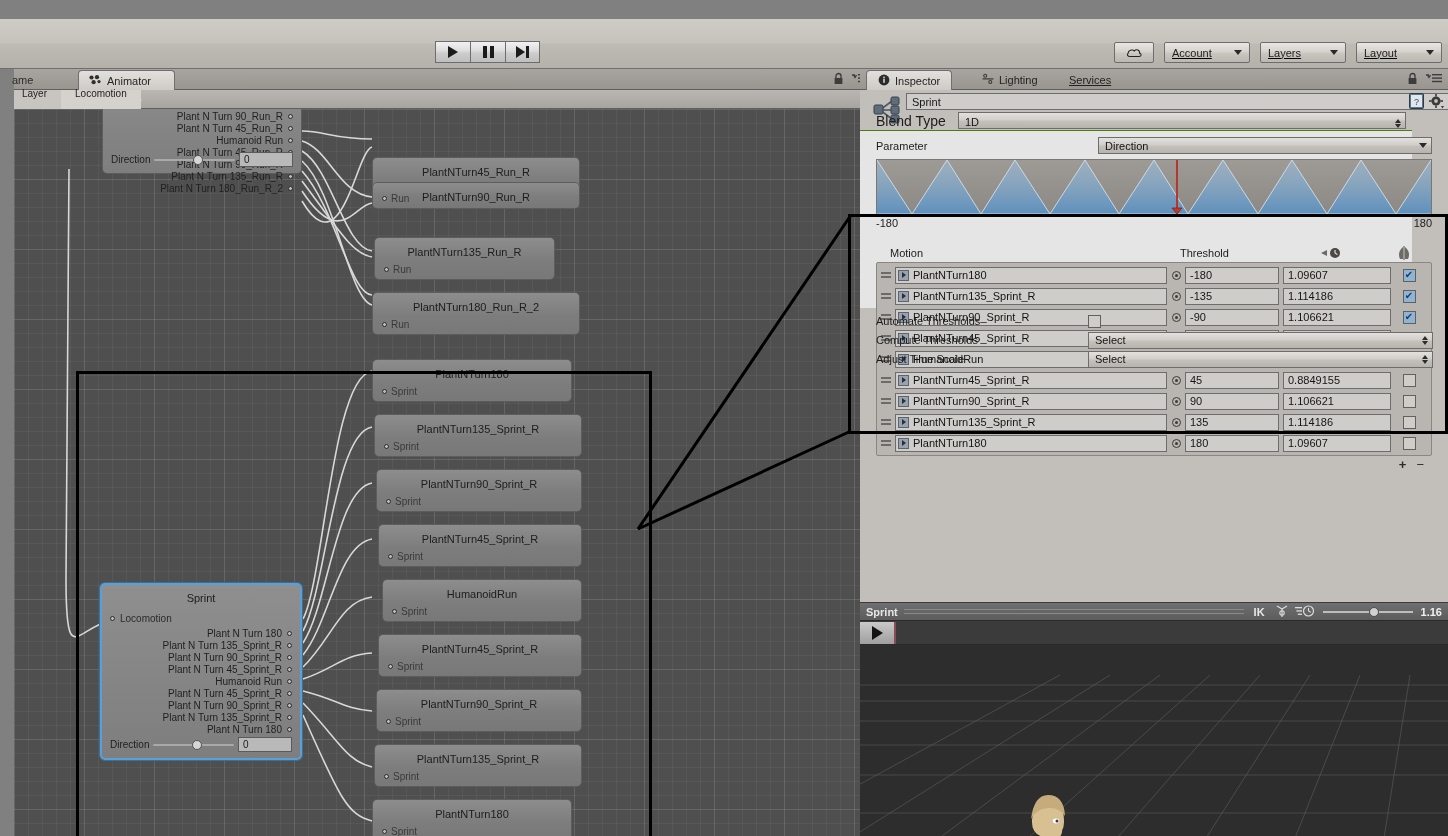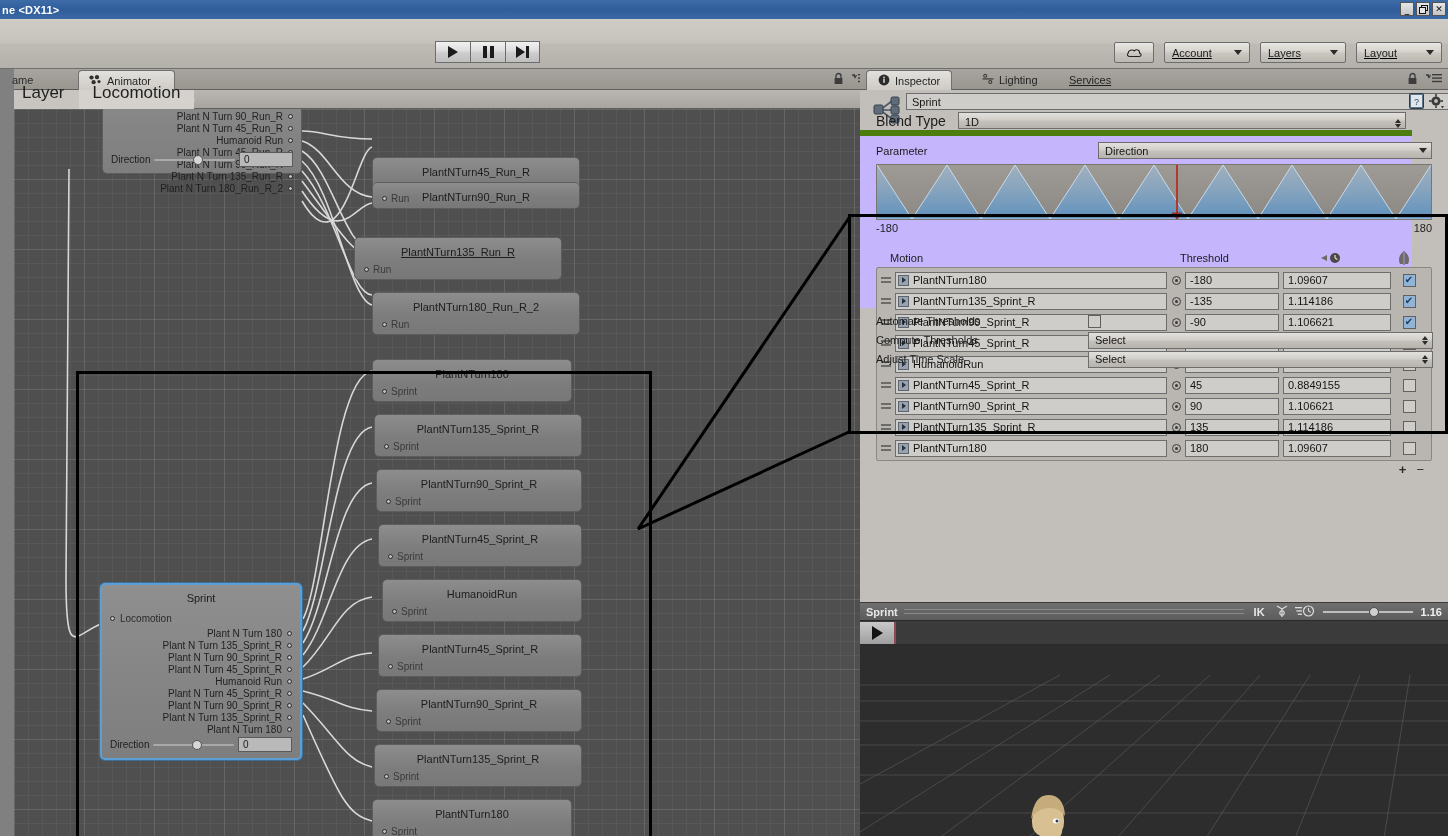--- a/index.html
+++ b/index.html
@@ -86,21 +86,21 @@
   }
   .anim-ico { width: 13px; height: 12px; position: relative; }
   .lock-area { position: absolute; right: 6px; top: 3px; display: flex; align-items: center; gap: 8px; }
 
   .breadcrumb {
     position: absolute; left: 0; top: 21px; width: 860px; height: 19px;
     background: linear-gradient(to bottom,#bab7b2,#a8a5a0);
     border-bottom: 1px solid #5f5f5f;
     display: flex; align-items: center;
   }
-  .crumb { position: relative; height: 19px; display: flex; align-items: center; padding: 0 14px 12px 8px; font-size: 17px; color: #1f1f1f; }
+  .crumb { position: relative; height: 19px; display: flex; align-items: center; padding: 0 14px 12px 8px; font-size: 10px; color: #1f1f1f; }
   .crumb:after {
     content:''; position:absolute; right: -1px; top: 0;
     width: 0; height: 0; border-top: 10px solid transparent; border-bottom: 9px solid transparent;
     border-left: 10px solid #c8c5c0;
   }
   .crumb.c1 { background:#c8c5c0; }
   .crumb.c2 { background:#d5d2cd; padding-left: 14px; }
   .crumb.c2:after { border-left-color: #d5d2cd; }
 
   .graph {
@@ -180,21 +180,21 @@
   .dropdown {
     background: linear-gradient(to bottom,#e3e1dd 0%,#d2cfca 45%,#c4c1bc 55%,#b7b4ae 100%);
     border:1px solid #6d6d6d; height:17px; display:flex; align-items:center;
     padding:0 4px 0 6px; font-size:11px; color:#141414;
   }
   .updown { margin-left:auto; display:flex; flex-direction:column; gap:1px; align-items:center; }
   .updown i { width:0;height:0;border-left:3px solid transparent;border-right:3px solid transparent; }
   .updown i.u { border-bottom:4px solid #2b2b2b; }
   .updown i.d { border-top:4px solid #2b2b2b; }
 
-  .param-sec { position:absolute; left:0; top:40px; width:552px; height:178px; background:#c4b5fd; border-top:6px solid #4d7c0f;}
+  .param-sec { position:absolute; left:0; top:40px; width:552px; height:178px; background:#e5e5e5; border-top:1px solid #4d7c0f;}
   .param-row { position:absolute; left:16px; top:6px; display:flex; align-items:center; width:556px;}
   .param-label { width:222px; font-size:11px; color:#1b1b1b; }
   .blendviz {
     position:absolute; left:16px; top:28px; width:556px; height:56px;
     background: linear-gradient(to bottom, #9f9c97 0%, #8f8c87 100%);
     border:1px solid #7a7772; overflow:hidden;
   }
   .blendviz svg { display:block; }
   .scale-row { position:absolute; left:16px; top:86px; width:556px; display:flex; justify-content:space-between; font-size:11px; color:#1d1d1d;}
 
@@ -247,33 +247,20 @@
   .pv-play .t { width:0;height:0;border-left:11px solid #141414;border-top:7px solid transparent;border-bottom:7px solid transparent;}
 
   .viewport { position:absolute; left:0; top:555px; width:588px; height:281px; background:#2e2e2e; overflow:hidden;}
   .vp-grid { position:absolute; inset:0; }
 </style>
 </head>
 <body>
 
 <div class="root">
 
-  <div class="titlebar">
-    <span class="ttl">ne &lt;DX11&gt;</span>
-    <div class="win-btns">
-      <div class="win-btn">_</div>
-      <div class="win-btn mid">
-        <svg width="9" height="9" viewBox="0 0 9 9">
-            <rect x="2.5" y="0.5" width="6" height="5" fill="none" stroke="#111"></rect>
-            <rect x="0.5" y="2.5" width="6" height="6" fill="#e6e6e6" stroke="#111"></rect>
-          </svg>
-      </div>
-      <div class="win-btn cls">✕</div>
-    </div>
-  </div>
 
   <div class="unity-toolbar">
     <div class="play-group">
       <div class="pbtn">
           <div class="tri"></div>
         </div>
       <div class="pbtn">
           <div class="pause">
             <i></i>
             <i></i>
@@ -481,21 +468,21 @@
             <span>Run</span>
           </div>
       </div>
       <div class="node" style="left:358px; top:73px; width:208px; height:27px;">
         <div class="title">PlantNTurn90_Run_R</div>
         <div class="sub">
             <span class="dot"></span>
             <span>Run</span>
           </div>
       </div>
-      <div class="node" style="left:340px; top:128px; width:208px; height:43px;text-decoration:underline;">
+      <div class="node" style="left:360px; top:128px; width:181px; height:43px;">
         <div class="title">PlantNTurn135_Run_R</div>
         <div class="sub">
             <span class="dot"></span>
             <span>Run</span>
           </div>
       </div>
       <div class="node" style="left:358px; top:183px; width:208px; height:43px;">
         <div class="title">PlantNTurn180_Run_R_2</div>
         <div class="sub">
             <span class="dot"></span>

